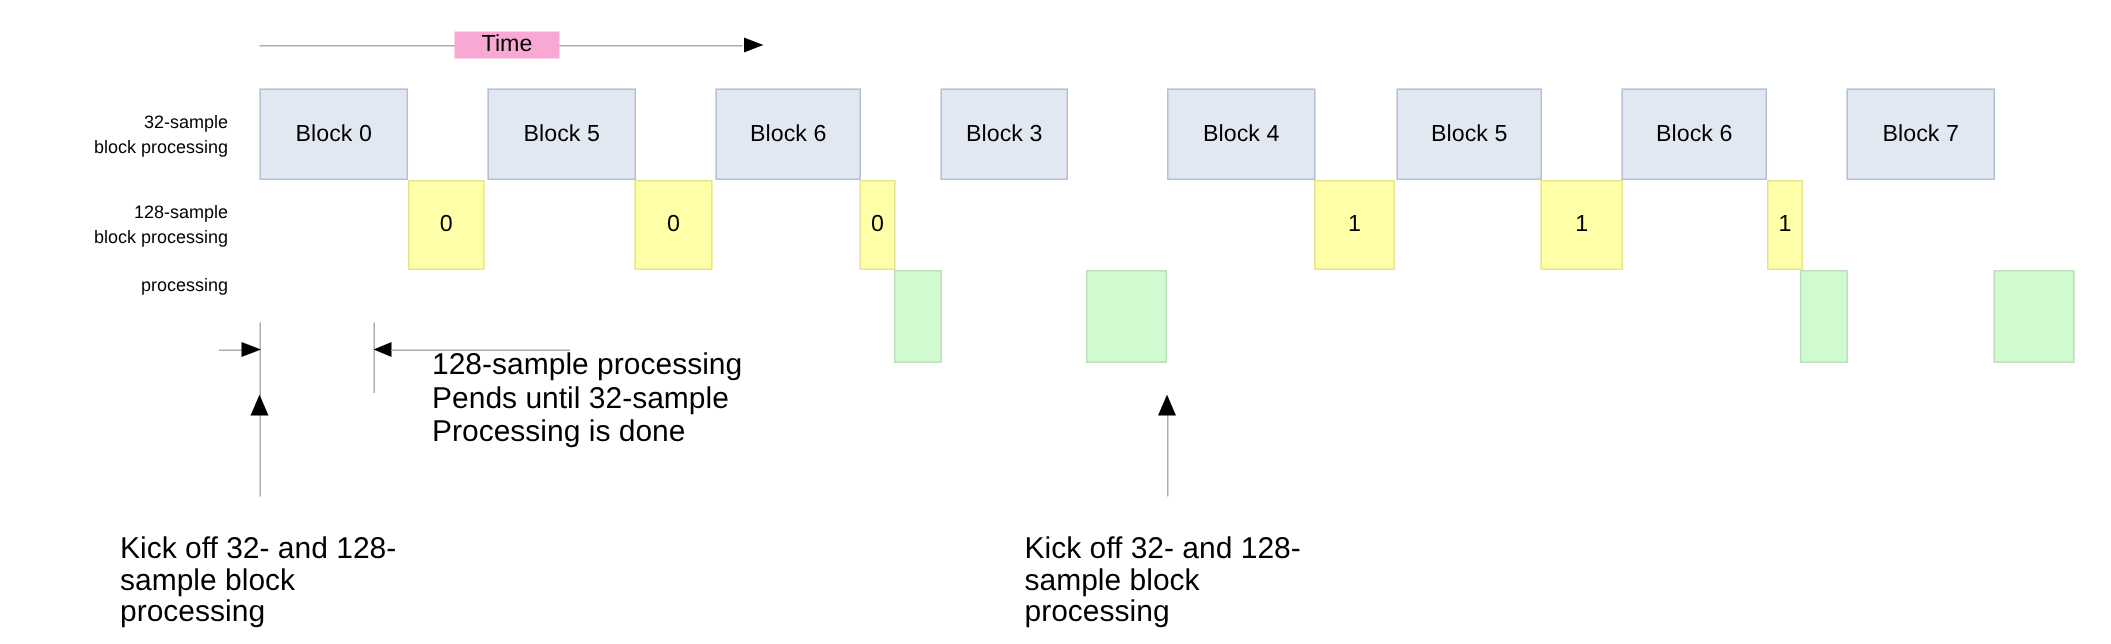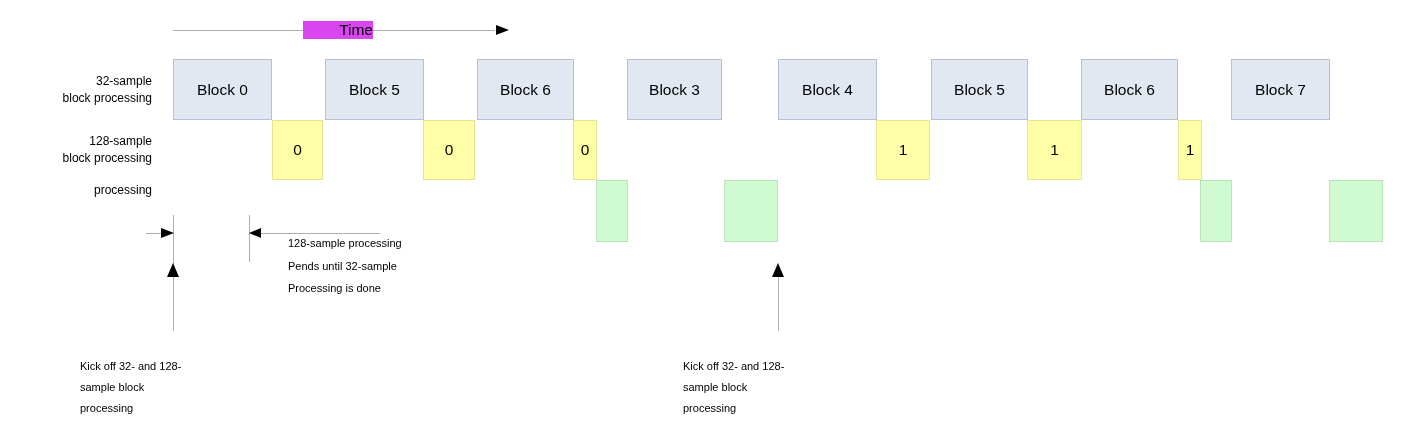--- a/index.html
+++ b/index.html
@@ -11,30 +11,30 @@
   .blk{position:absolute;box-sizing:border-box;display:flex;align-items:center;justify-content:center;
        font-size:15.5px;}
   .blk32{top:59px;height:61px;background:var(--block32-fill);border:1px solid var(--block32-border);}
   .blk128{top:120px;height:60px;background:var(--block128-fill);border:1px solid var(--block128-border);}
   .blkfree{top:180px;height:62px;background:var(--free-fill);border:1px solid var(--free-border);}
   
   .rowlab{position:absolute;left:0;width:152px;text-align:right;font-size:12px;line-height:17px;}
   
   .hline{position:absolute;height:1px;background:var(--line-color);}
   .vline{position:absolute;width:1px;background:var(--line-color);}
-  .tlabel{position:absolute;left:303px;top:21px;width:70px;text-align:right;background:#d946ef;font-size:15.5px;}
+  .tlabel{position:absolute;left:303px;top:21px;width:70px;text-align:center;background:#f9a8d4;font-size:15.5px;}
   
   .arr-right{position:absolute;width:0;height:0;border-top:5px solid transparent;
              border-bottom:5px solid transparent;border-left:13px solid var(--arrow-color);}
   .arr-left{position:absolute;width:0;height:0;border-top:5px solid transparent;
             border-bottom:5px solid transparent;border-right:12px solid var(--arrow-color);}
   .arr-up{position:absolute;width:0;height:0;border-left:6px solid transparent;
           border-right:6px solid transparent;border-bottom:14px solid var(--arrow-color);}
   
-  .note{position:absolute;font-size:11px;}
+  .note{position:absolute;font-size:20px;}
   .note-pend{left:288px;top:232px;width:210px;text-align:left;line-height:22.5px;}
   .note-kick{width:190px;text-align:left;line-height:21px;margin-top:16px;}
   .note-kick1{left:80px;top:340px;}
   .note-kick2{left:683px;top:340px;}
 </style>
 </head>
 <body>
 
 <div class="stage" id="stage">
 
@@ -78,21 +78,21 @@
   <div class="arr-up" style="left:772px;top:263px;"></div>
   <div class="note note-kick note-kick2">
     <div>Kick off 32- and 128-</div>
     <div>sample block</div>
     <div>processing</div>
   </div>
 
 <div class="blk blk32" style="left: 173px; width: 99px;">Block 0</div>
     <div class="blk blk32" style="left: 325px; width: 99px;">Block 5</div>
     <div class="blk blk32" style="left: 477px; width: 97px;">Block 6</div>
-    <div class="blk blk32" style="left: 627px; width: 95px;">Block 3</div>
+    <div class="blk blk32" style="left: 627px; width: 85px;">Block 3</div>
     <div class="blk blk32" style="left: 778px; width: 99px;">Block 4</div>
     <div class="blk blk32" style="left: 931px; width: 97px;">Block 5</div>
     <div class="blk blk32" style="left: 1081px; width: 97px;">Block 6</div>
     <div class="blk blk32" style="left: 1231px; width: 99px;">Block 7</div>
     <div class="blk blk128" style="left: 272px; width: 51px;">0</div>
     <div class="blk blk128" style="left: 423px; width: 52px;">0</div>
     <div class="blk blk128" style="left: 573px; width: 24px;">0</div>
     <div class="blk blk128" style="left: 876px; width: 54px;">1</div>
     <div class="blk blk128" style="left: 1027px; width: 55px;">1</div>
     <div class="blk blk128" style="left: 1178px; width: 24px;">1</div>

